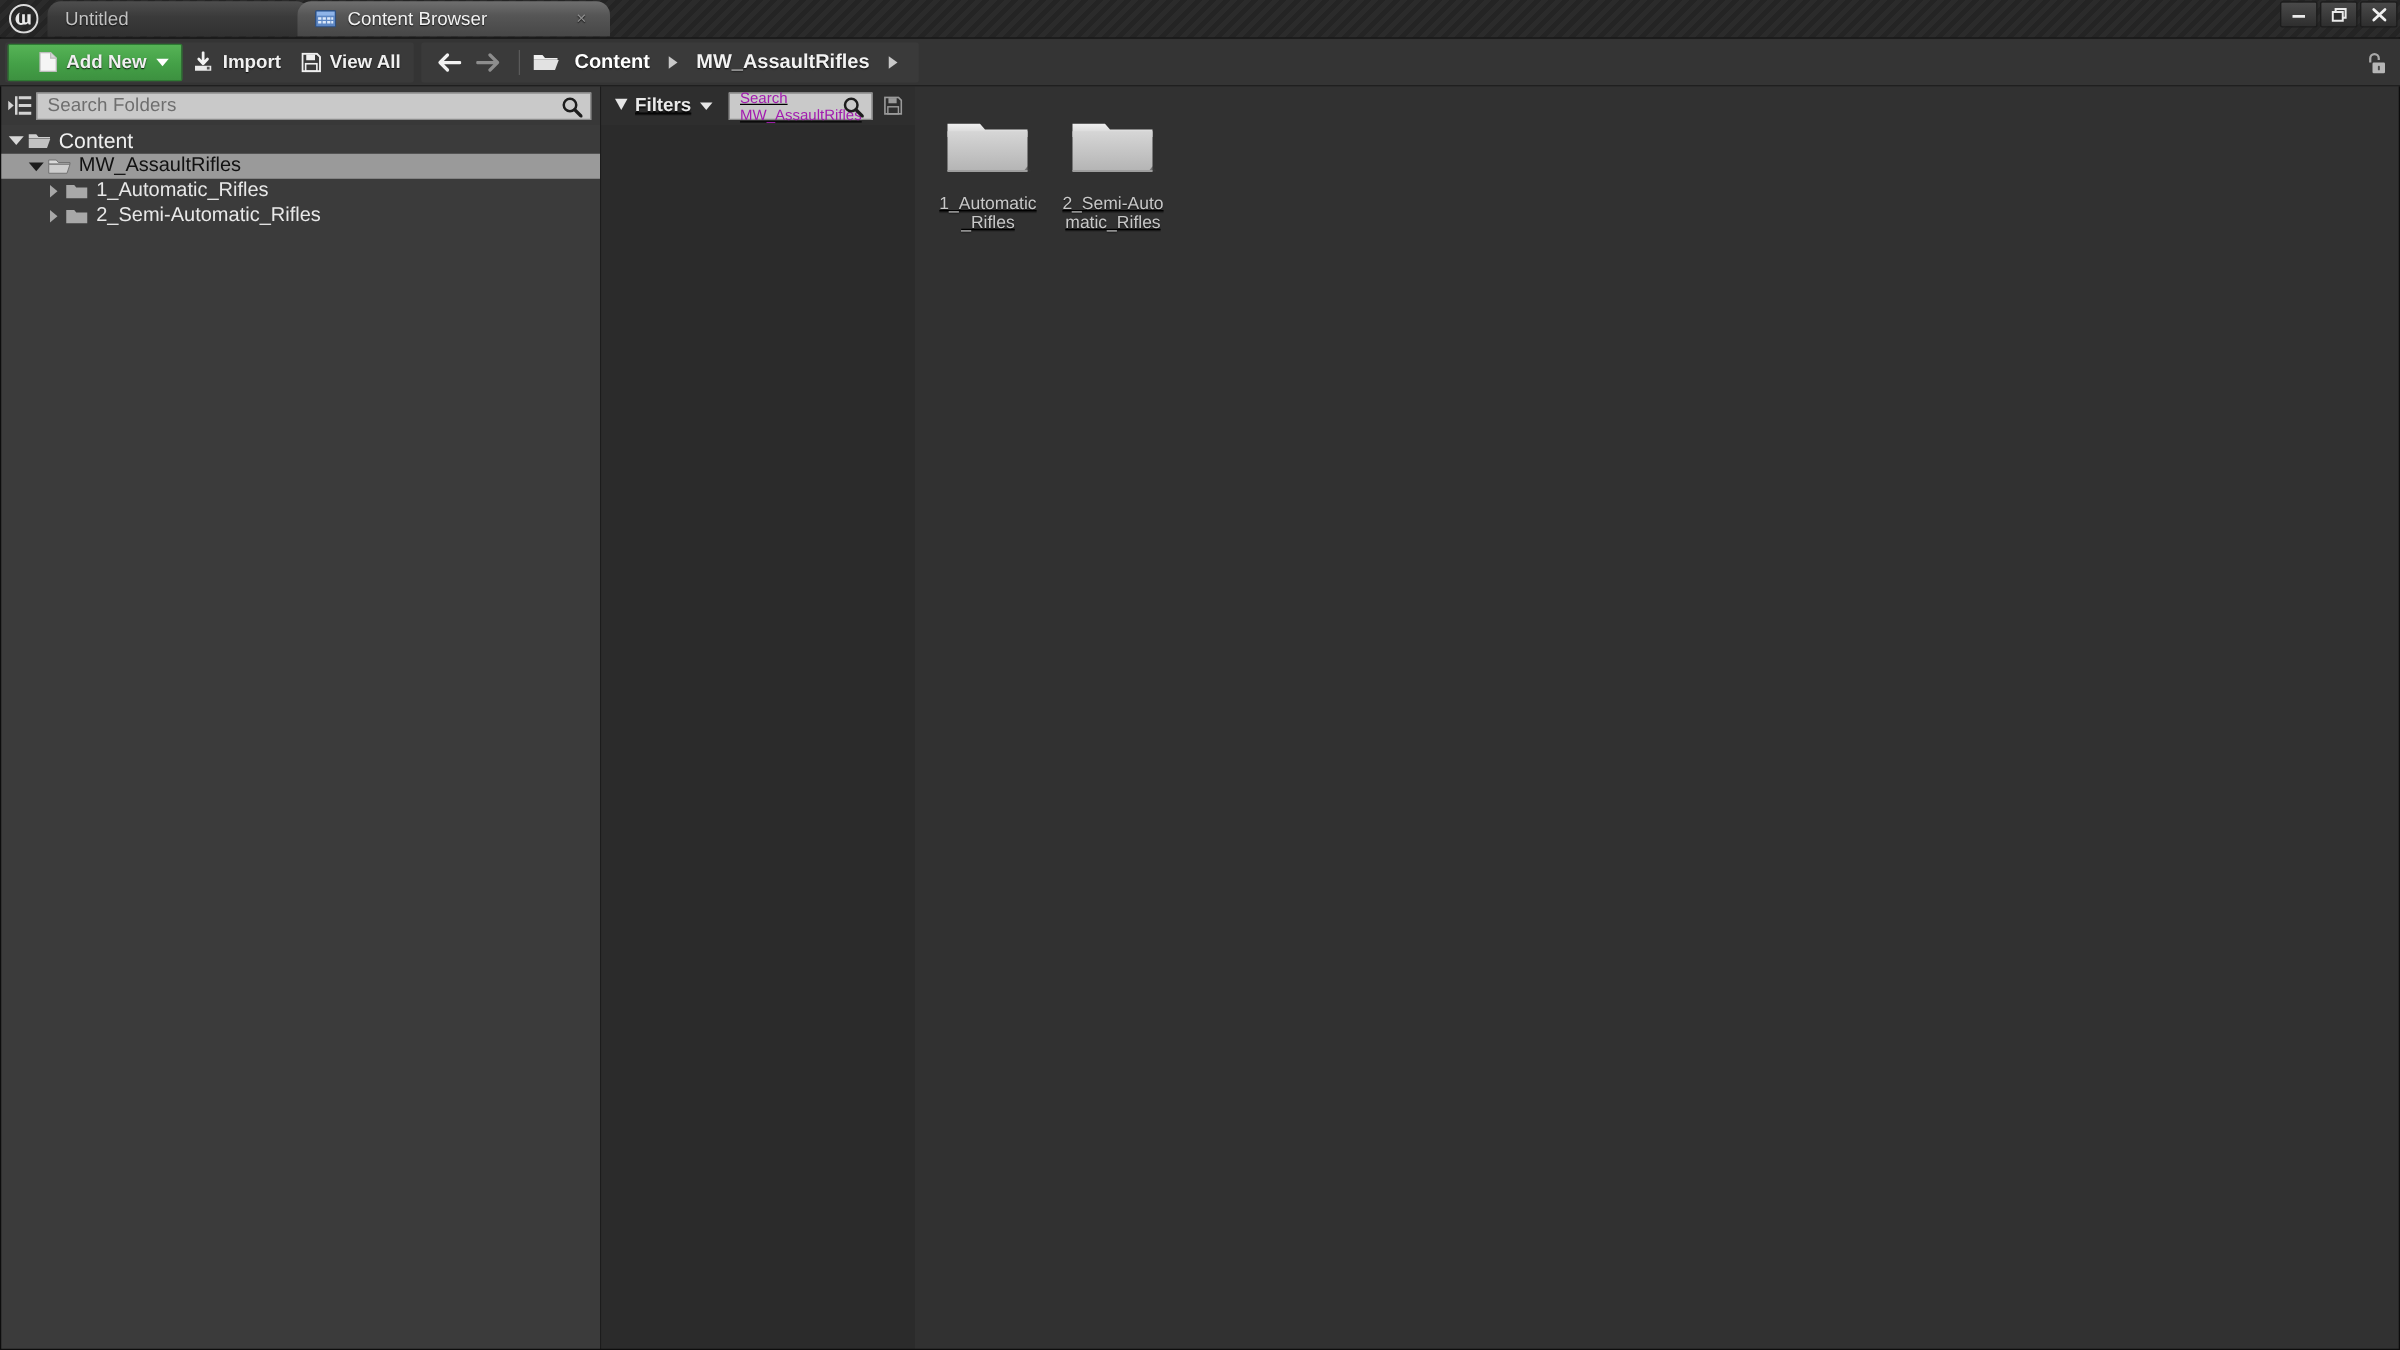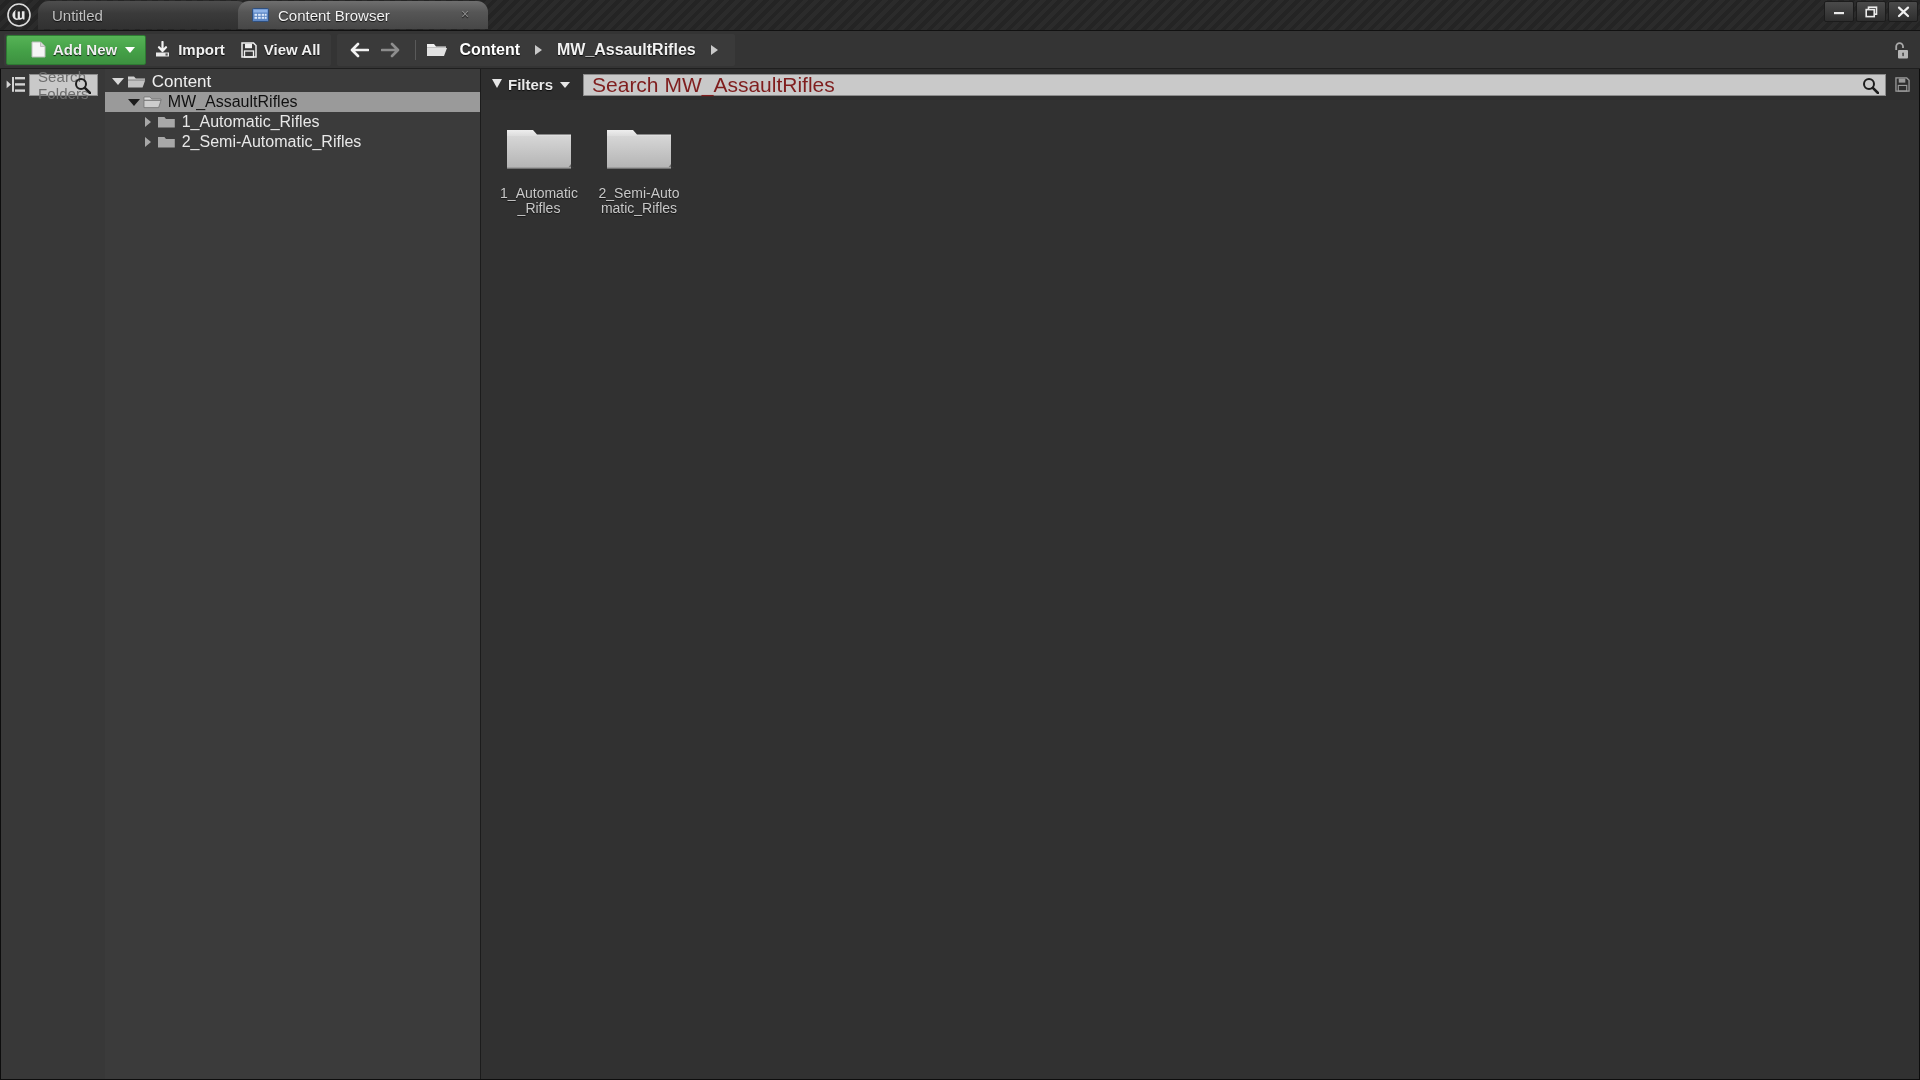--- a/index.html
+++ b/index.html
@@ -171,21 +171,21 @@
     flex:1 1 auto;
     display:flex;
     min-height:0;
     background:#262626;
   }
 
   
   .sources {
     width:481px; flex:0 0 481px;
     background:#383838;
-    display:flex; flex-direction:row;
+    display:flex; flex-direction:column;
     border-right:1px solid #1c1c1c;
   }
   .sources-search-row {
     height:31px; flex:0 0 31px;
     display:flex; align-items:center;
     background:#383838;
     padding:0 3px;
   }
   .tree-toggle-icon {
     width:26px; height:26px;
@@ -249,23 +249,24 @@
     border-top:5px solid transparent;
     border-bottom:5px solid transparent;
     border-left:6px solid #a8a8a8;
   }
   .tree-folder-ico { margin-right:6px; flex:0 0 auto; display:flex; }
   .tree-label { line-height:1; }
 
   
   .assets {
     flex:1 1 auto;
-    display:flex; flex-direction:column;
+    display:flex; flex-direction:row;
     background:#2b2b2b;
     min-width:0;
+    text-decoration:underline;
   }
   .filters-row {
     height:31px; flex:0 0 31px;
     display:flex; align-items:center;
     background:#2e2e2e;
     padding:0 6px 0 4px;
   }
   .filters-btn {
     display:flex; align-items:center;
     padding:2px 7px;
@@ -293,21 +294,21 @@
   }
   .asset-search {
     flex:1 1 auto;
     height:22px;
     background:#c9c9c9;
     border:1px solid #8b8b8b;
     display:flex; align-items:center;
     padding:0 8px;
     position:relative;
   }
-  .asset-search .ph { color:#7f1d1d; font-size:21px; }
+  .asset-search .ph { color:#a21caf; font-size:12px; }
   .asset-search .mag { position:absolute; right:6px; top:2px; }
   .save-search-ico {
     width:24px; flex:0 0 24px;
     display:flex; align-items:center; justify-content:center;
     margin-left:4px;
   }
 
   .asset-grid {
     flex:1 1 auto;
     background:#313131;

